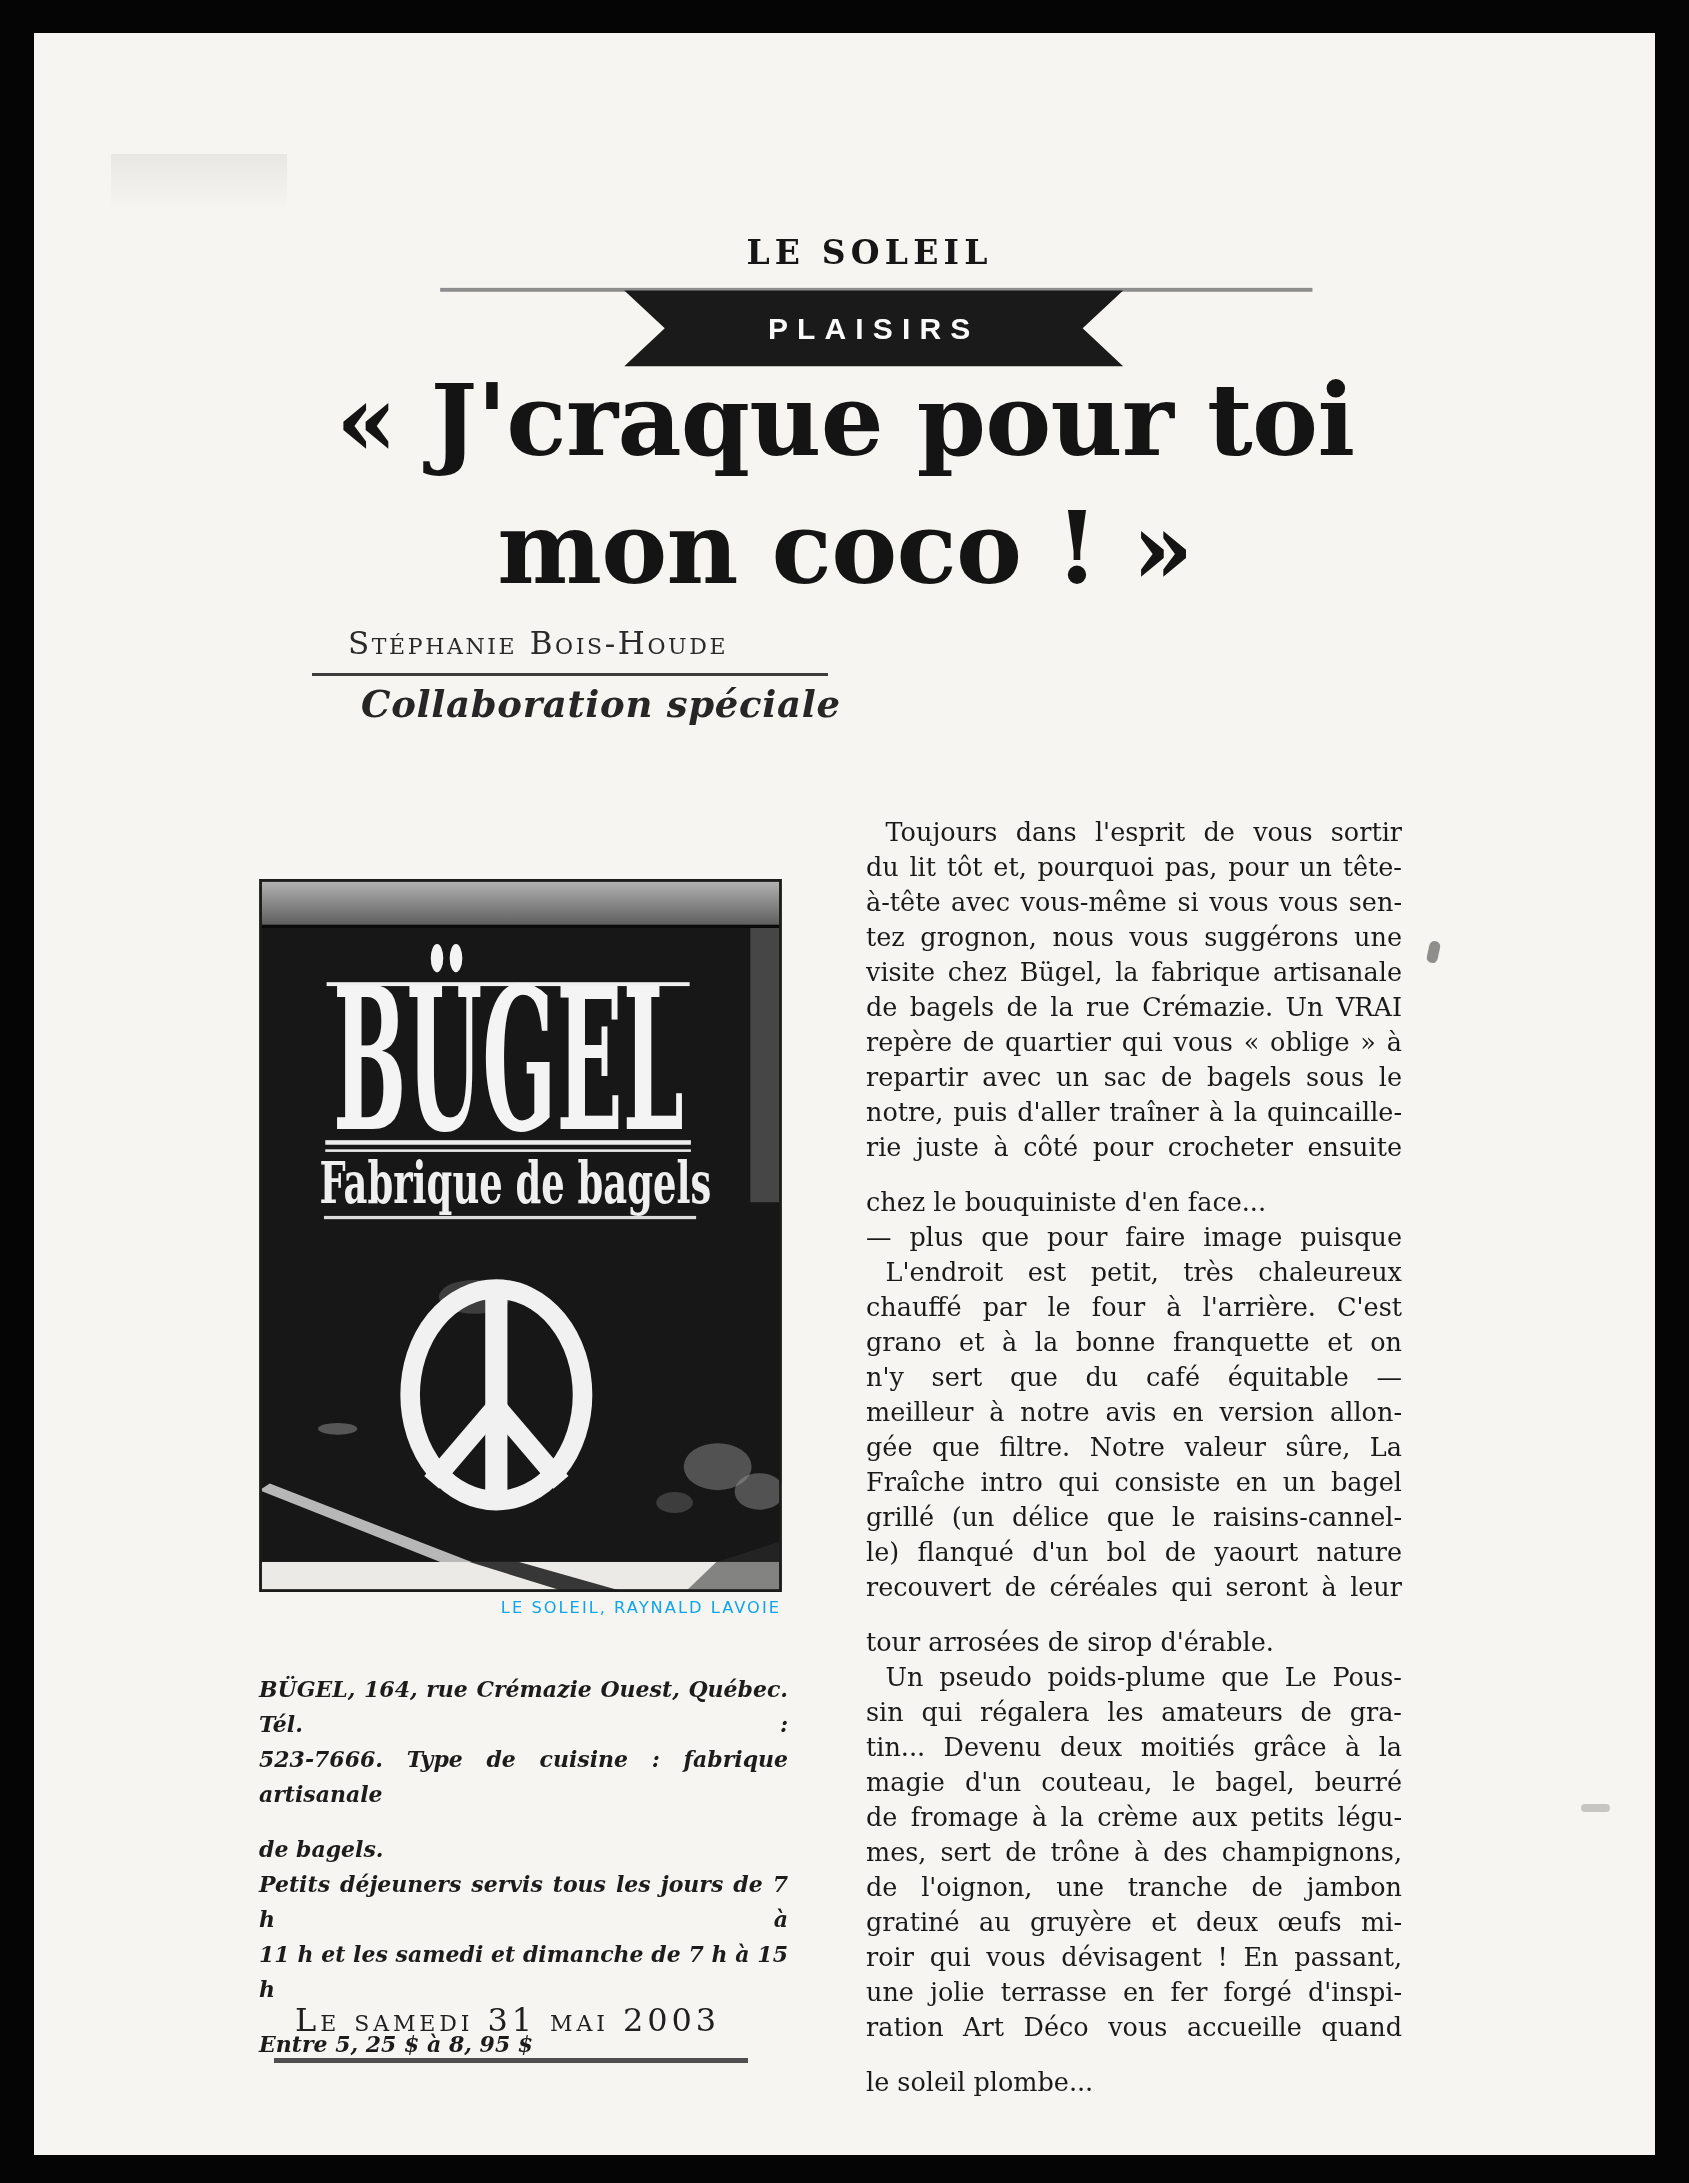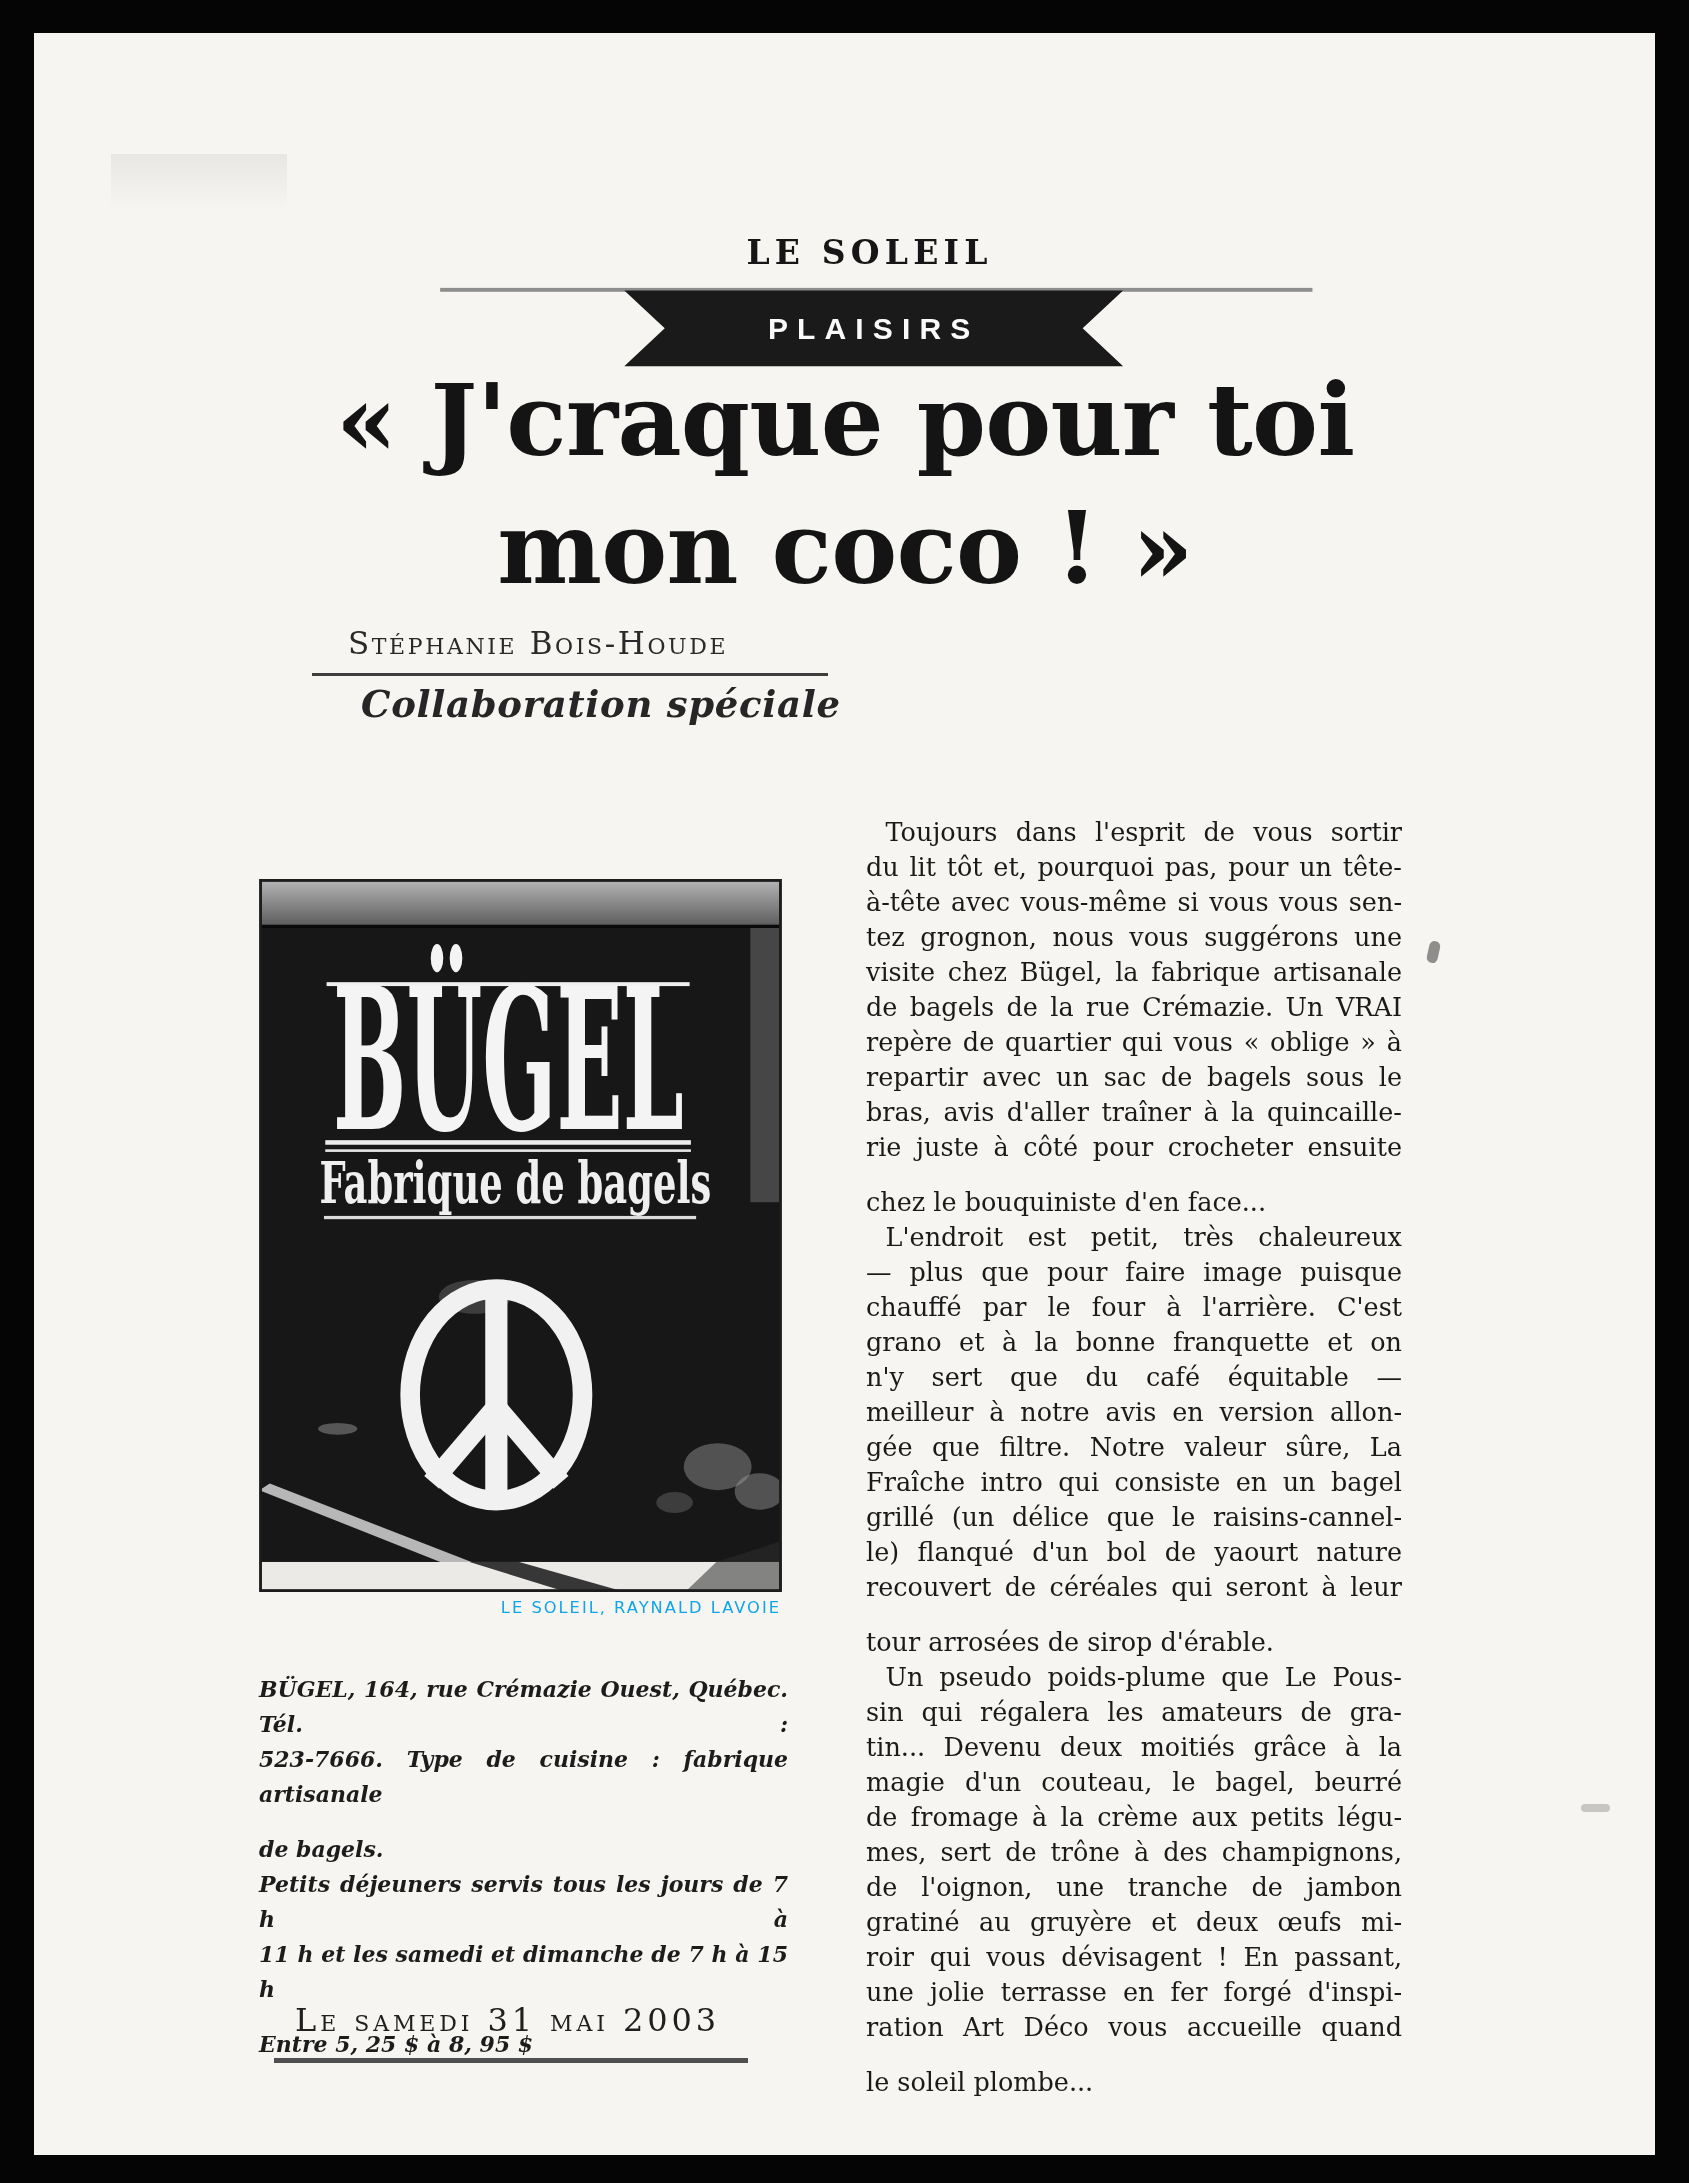--- a/index.html
+++ b/index.html
@@ -140,25 +140,25 @@
 
 <div class="article abs" id="article-col">
     <div class="line first">Toujours dans l'esprit de vous sortir</div>
     <div class="line">du lit tôt et, pourquoi pas, pour un tête-</div>
     <div class="line">à-tête avec vous-même si vous vous sen-</div>
     <div class="line">tez grognon, nous vous suggérons une</div>
     <div class="line">visite chez Bügel, la fabrique artisanale</div>
     <div class="line">de bagels de la rue Crémazie. Un VRAI</div>
     <div class="line">repère de quartier qui vous « oblige » à</div>
     <div class="line">repartir avec un sac de bagels sous le</div>
-    <div class="line">bras, avis d'aller traîner à la quincaille-</div>
+    <div class="line">notre, puis d'aller traîner à la quincaille-</div>
     <div class="line">rie juste à côté pour crocheter ensuite</div>
     <div class="line last">chez le bouquiniste d'en face...</div>
+    <div class="line">— plus que pour faire image puisque</div>
     <div class="line first">L'endroit est petit, très chaleureux</div>
-    <div class="line">— plus que pour faire image puisque</div>
     <div class="line">chauffé par le four à l'arrière. C'est</div>
     <div class="line">grano et à la bonne franquette et on</div>
     <div class="line">n'y sert que du café équitable —</div>
     <div class="line">meilleur à notre avis en version allon-</div>
     <div class="line">gée que filtre. Notre valeur sûre, La</div>
     <div class="line">Fraîche intro qui consiste en un bagel</div>
     <div class="line">grillé (un délice que le raisins-cannel-</div>
     <div class="line">le) flanqué d'un bol de yaourt nature</div>
     <div class="line">recouvert de céréales qui seront à leur</div>
     <div class="line last">tour arrosées de sirop d'érable.</div>

